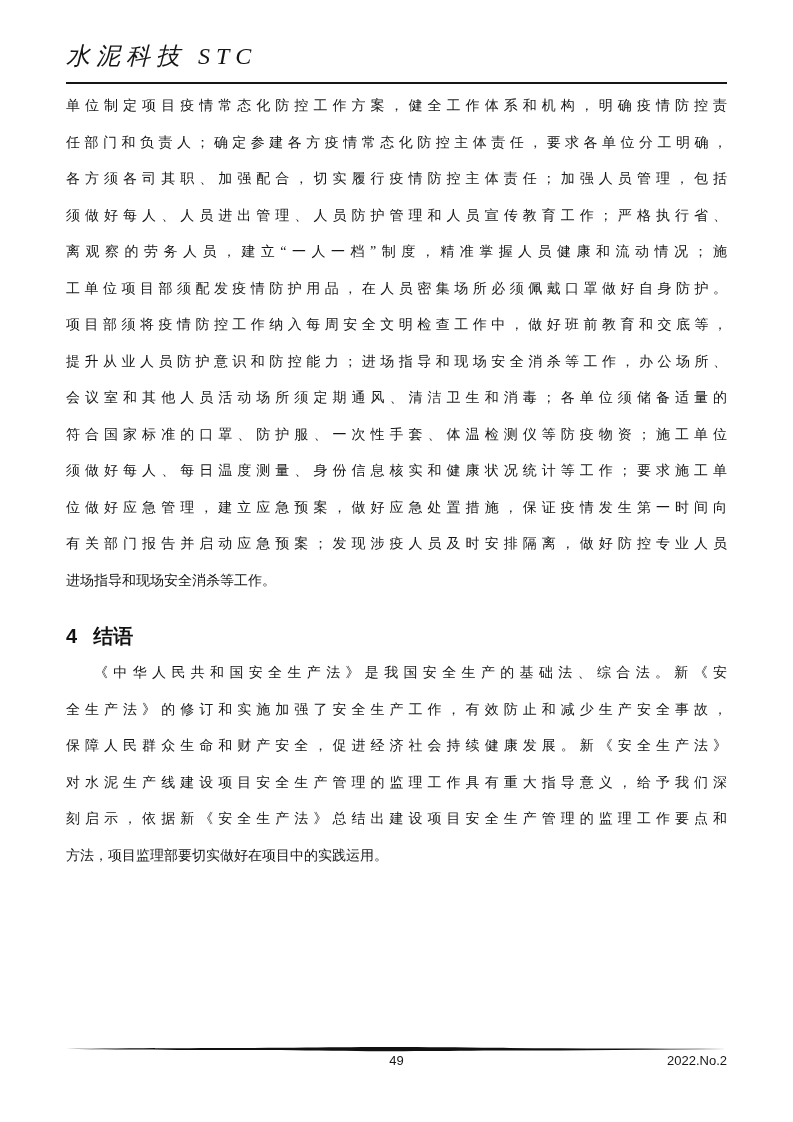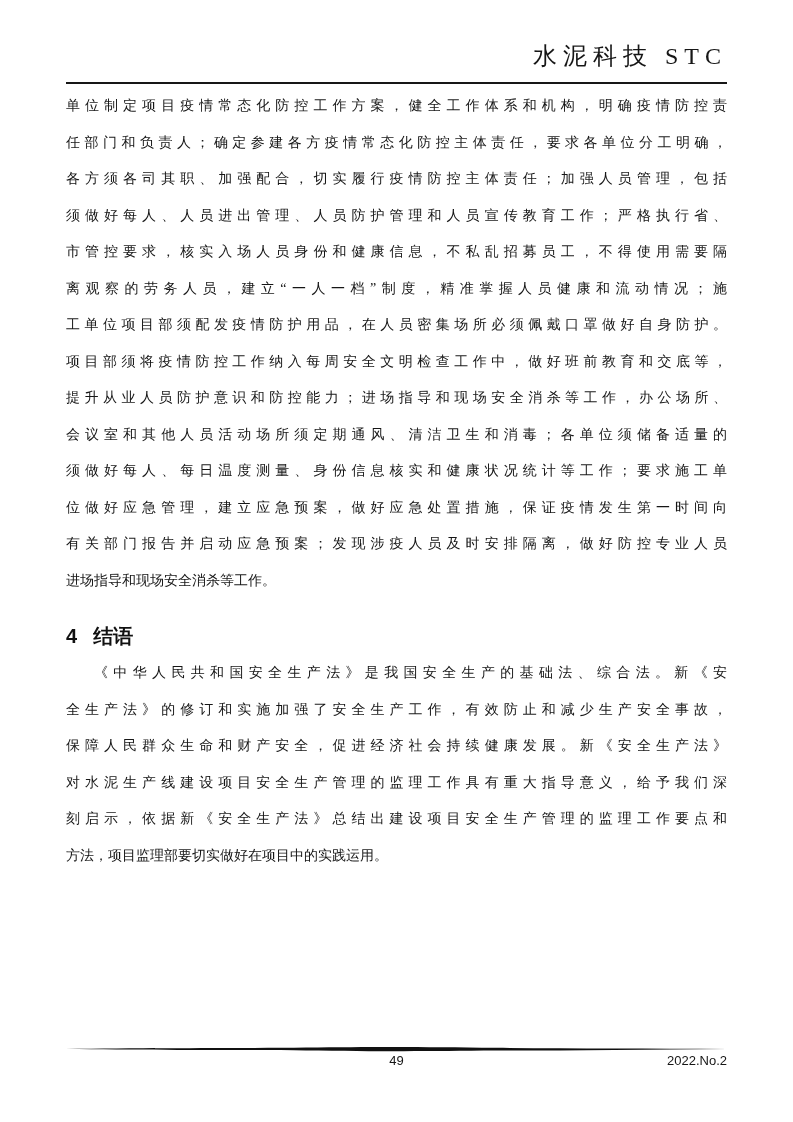--- a/index.html
+++ b/index.html
@@ -9,23 +9,24 @@
     background:#ffffff;
     box-sizing:border-box;
     padding:0 66px;
     font-family:"Liberation Serif", serif;
     color:#161616;
     overflow:hidden;
   }
   
   .journal-title{
     margin-top:40px;
-    text-align:right;
+    text-align:left;
     font-size:24px;
     letter-spacing:6px;
+    font-style:italic;
     font-weight:500;
   }
   .header-rule{
     margin-top:10px;
     border-top:2px solid #161616;
     height:0;
   }
   
   .para{font-size:14px;}
   .para.first{margin-top:4px;}
@@ -75,26 +76,26 @@
   <div>
     <div class="journal-title">水泥科技 STC</div>
     <div class="header-rule"></div>
   </div>
 
   <div class="para first">
     <div class="line">单位制定项目疫情常态化防控工作方案，健全工作体系和机构，明确疫情防控责</div>
     <div class="line">任部门和负责人；确定参建各方疫情常态化防控主体责任，要求各单位分工明确，</div>
     <div class="line">各方须各司其职、加强配合，切实履行疫情防控主体责任；加强人员管理，包括</div>
     <div class="line">须做好每人、人员进出管理、人员防护管理和人员宣传教育工作；严格执行省、</div>
-    <div class="line">市管控要求，核实入场人员身份和健康信息，不私乱招募员工，不得使用需要隔</div>
     <div class="line">离观察的劳务人员，建立“一人一档”制度，精准掌握人员健康和流动情况；施</div>
     <div class="line">工单位项目部须配发疫情防护用品，在人员密集场所必须佩戴口罩做好自身防护。</div>
     <div class="line">项目部须将疫情防控工作纳入每周安全文明检查工作中，做好班前教育和交底等，</div>
     <div class="line">提升从业人员防护意识和防控能力；进场指导和现场安全消杀等工作，办公场所、</div>
     <div class="line">会议室和其他人员活动场所须定期通风、清洁卫生和消毒；各单位须储备适量的</div>
+    <div class="line">符合国家标准的口罩、防护服、一次性手套、体温检测仪等防疫物资；施工单位</div>
     <div class="line">须做好每人、每日温度测量、身份信息核实和健康状况统计等工作；要求施工单</div>
     <div class="line">位做好应急管理，建立应急预案，做好应急处置措施，保证疫情发生第一时间向</div>
     <div class="line">有关部门报告并启动应急预案；发现涉疫人员及时安排隔离，做好防控专业人员</div>
     <div class="line last">进场指导和现场安全消杀等工作。</div>
   </div>
 
   <div class="section-heading">
     <span class="num">4</span><span>结语</span>
   </div>
 

